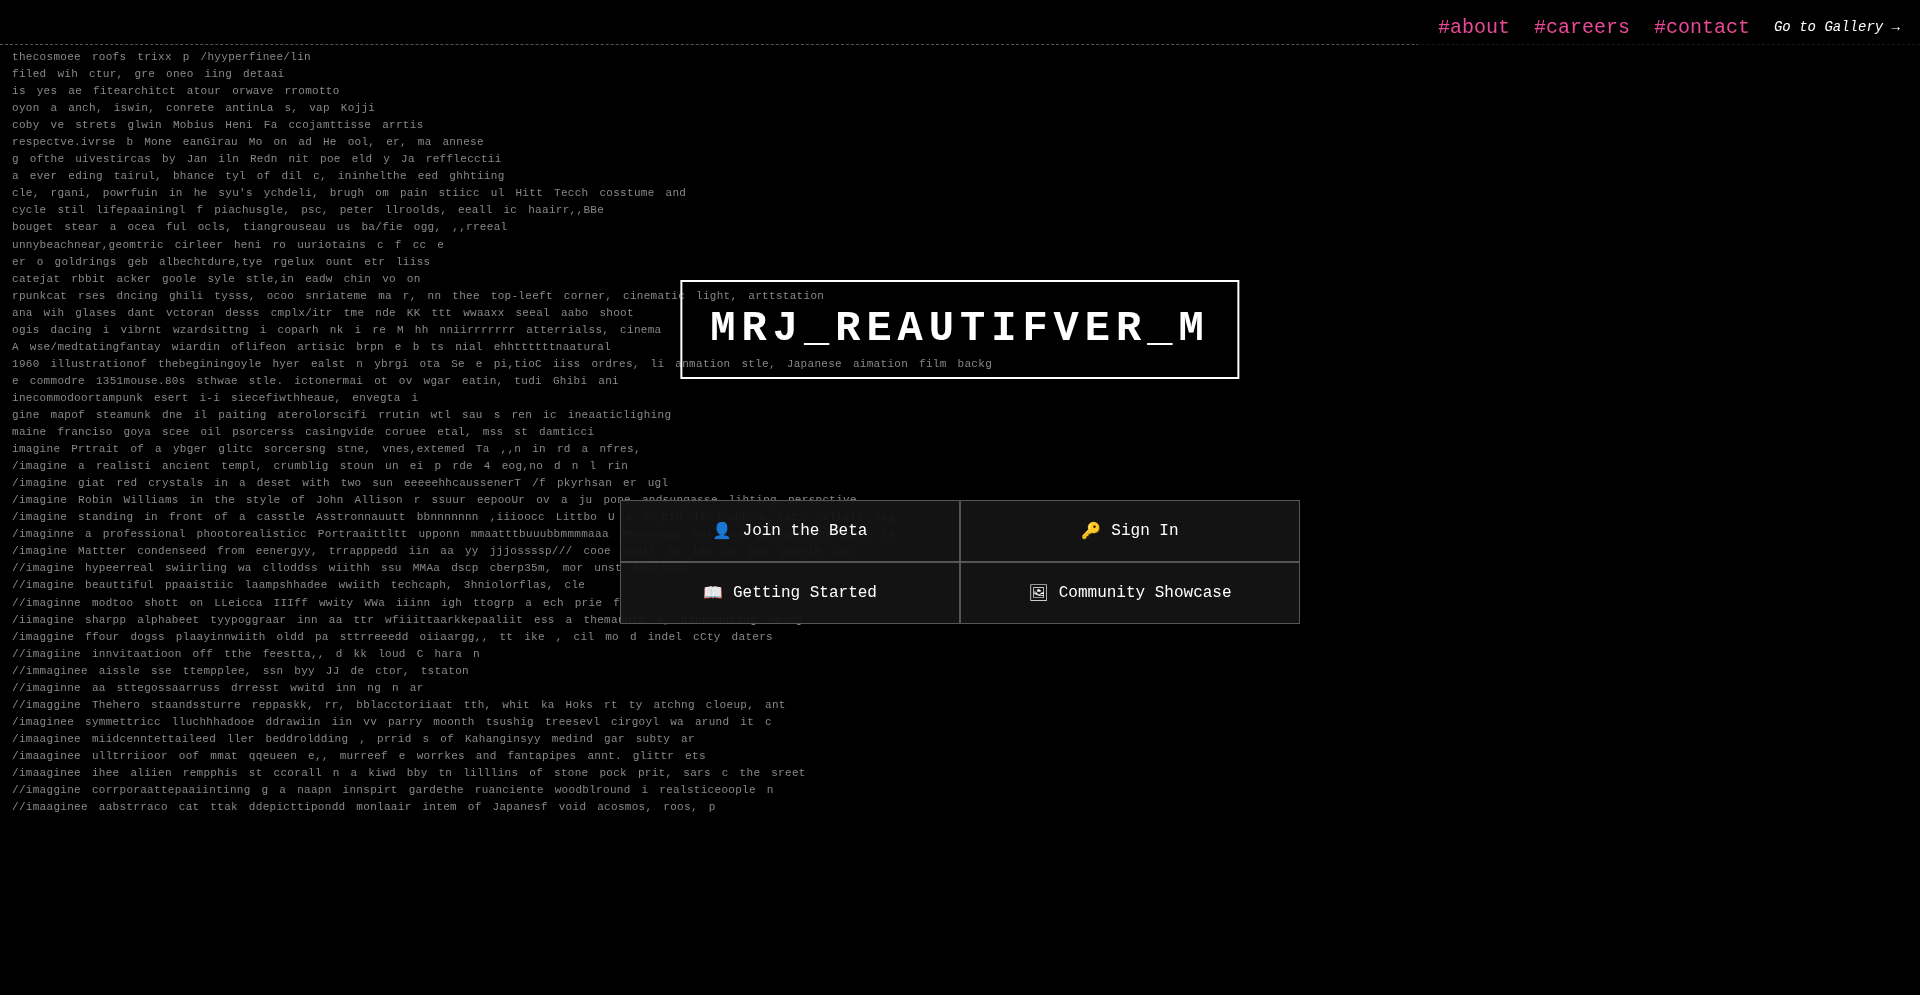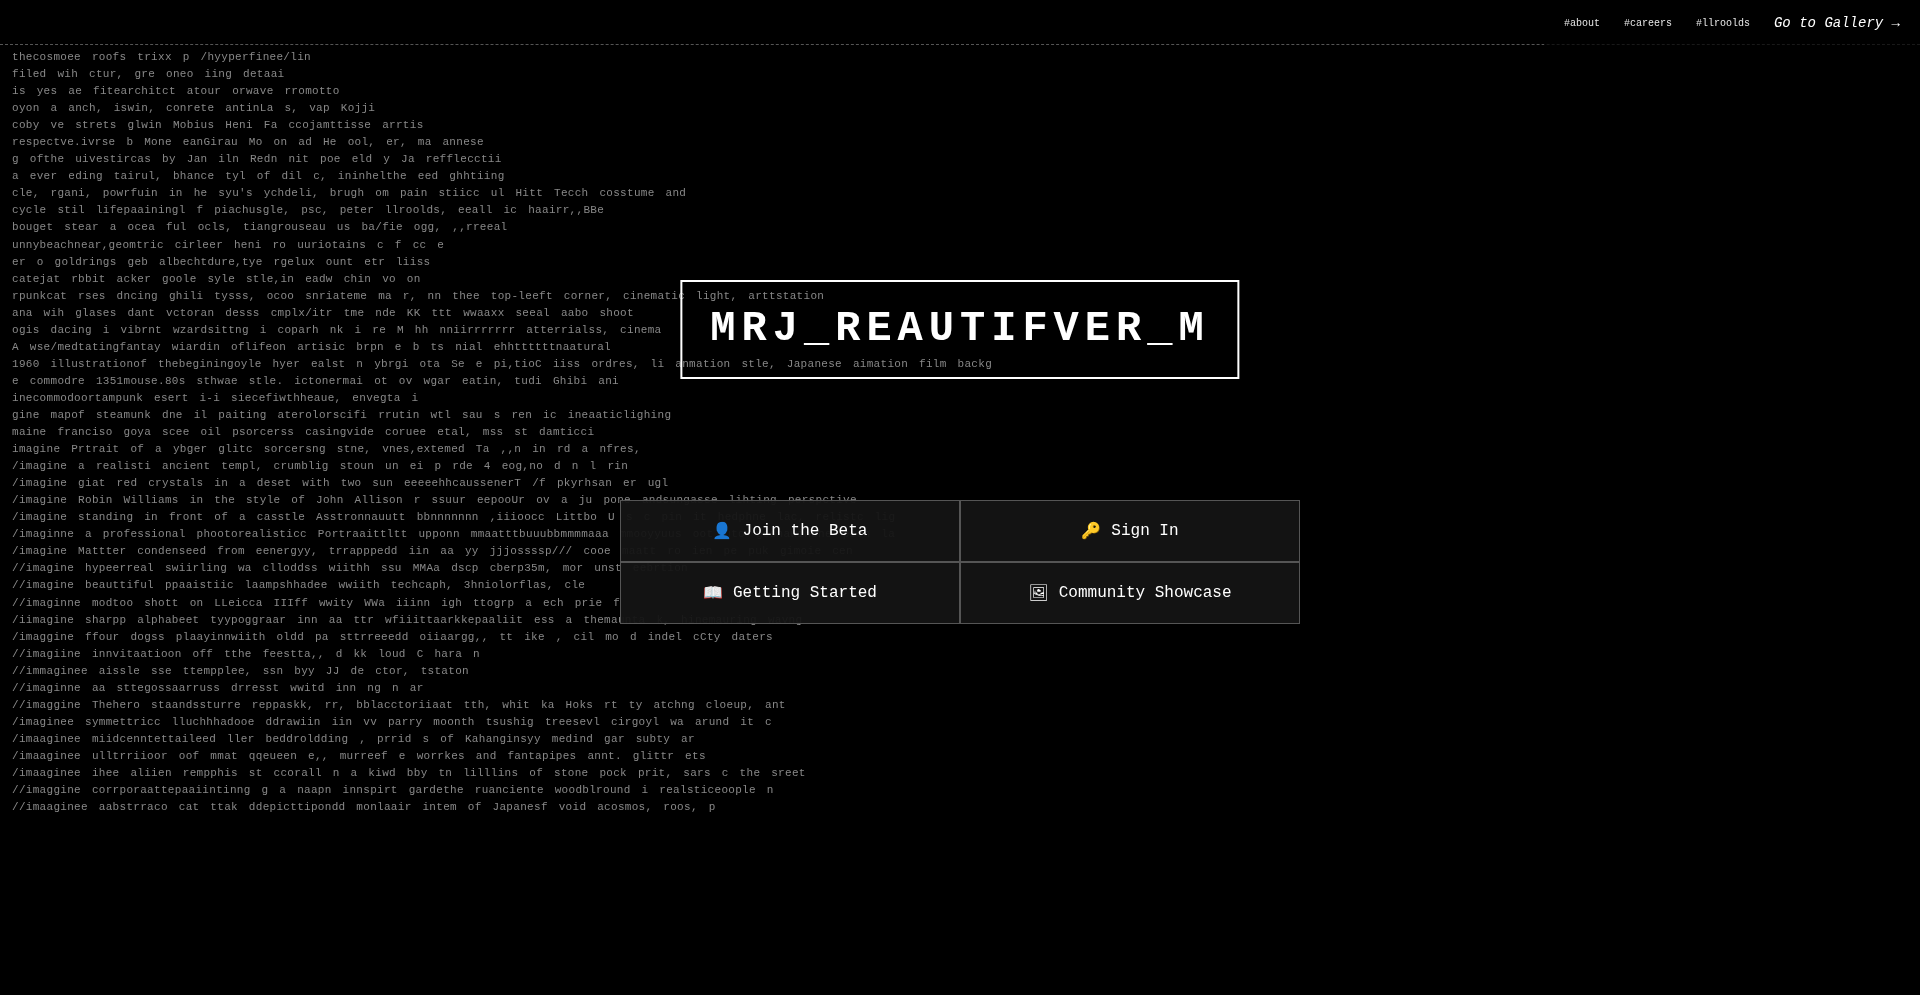--- a/index.html
+++ b/index.html
@@ -27,23 +27,23 @@
       right: 0;
       padding: 14px 20px;
       display: flex;
       align-items: center;
       gap: 24px;
       z-index: 100;
       background: rgba(0,0,0,0.7);
     }
 
     nav a {
-      color: #e5e5e5;
+      color: #ec4899;
       text-decoration: none;
-      font-size: 10px;
+      font-size: 20px;
     }
 
     nav .goto-gallery {
       color: #fff;
       font-size: 14px;
       font-style: italic;
     }
 
     
     .divider {
@@ -133,21 +133,21 @@
       white-space: nowrap;
       overflow: hidden;
     }
   </style>
 </head>
 <body>
 
 <nav>
   <a href="#about">#about</a>
   <a href="#careers">#careers</a>
-  <a href="#contact">#llroolds</a>
+  <a href="#contact">#contact</a>
   <a href="#gallery" class="goto-gallery">Go to Gallery →</a>
 </nav>
 
 <hr class="divider">
 
 <div class="bg-text" id="bg-text-container">
 <div class="text-line">thecosmoee roofs                                                   trixx p                                                                              /hyyperfinee/lin</div>
     <div class="text-line">             filed wih ctur, gre                       oneo                             iing  detaai</div>
     <div class="text-line">    is yes ae fitearchitct              atour        orwave                    rromotto</div>
     <div class="text-line">oyon a anch, iswin, conrete            antinLa    s, vap                   Kojji</div>

